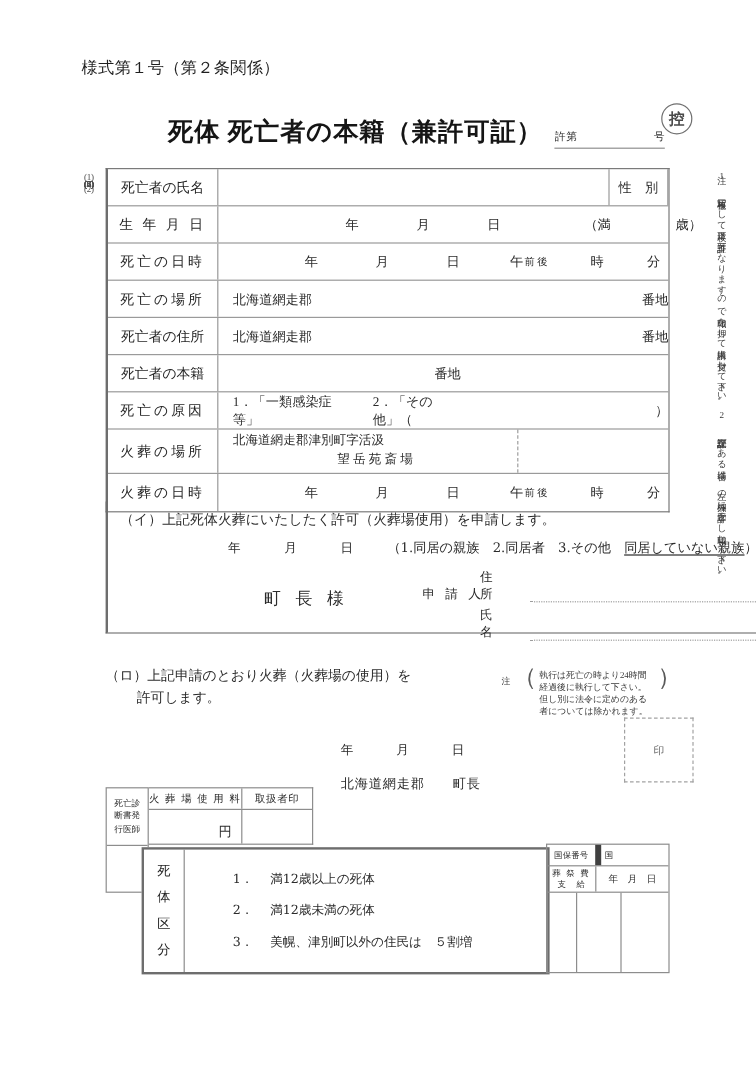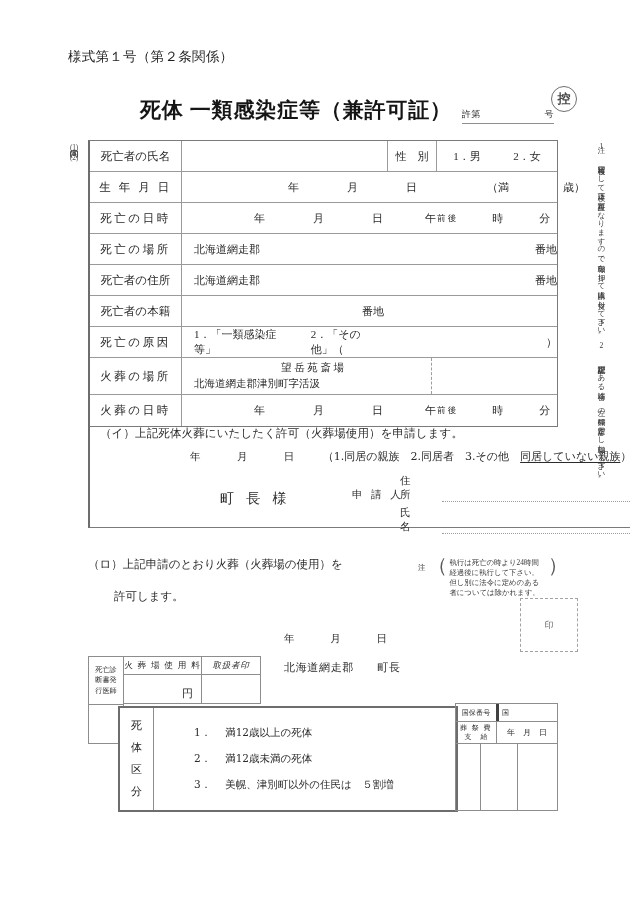--- a/index.html
+++ b/index.html
@@ -123,21 +123,21 @@
   .field-row .fl{letter-spacing:.45em;width:38px;}
   .field-row .fline{
     width:222px;border-bottom:1px dotted #9d9d9d;height:11px;margin-left:4px;
   }
   #addr-row{left:310px;top:4px;}
   #name-row{left:310px;top:36px;}
 
   
   #permit-block{left:88px;top:556px;width:480px;}
   #permit-text{font-size:11.5px;line-height:1.55;width:300px;}
-  #permit-text .ind{display:block;margin-left:26px;margin-top:14px;}
+  #permit-text .ind{display:block;margin-left:26px;}
   #permit-note{
     position:absolute;left:330px;top:2px;display:flex;align-items:flex-start;gap:2px;
     font-size:7.4px;line-height:1.35;color:#3a3a3a;
   }
   #permit-note .paren{font-size:20px;line-height:.78;font-weight:300;color:#5a5a5a;}
   #permit-date{margin-top:26px;margin-left:196px;font-size:10.5px;letter-spacing:.05em;}
   #permit-signer{margin-top:14px;margin-left:196px;font-size:11px;letter-spacing:.06em;}
   #seal-box{
     position:absolute;left:432px;top:42px;width:56px;height:52px;
     border:1px dashed #a2a2a2;display:flex;align-items:center;justify-content:center;
@@ -159,21 +159,21 @@
     border:1px solid #8d8d8d;border-left:none;box-sizing:border-box;
     display:flex;flex-direction:column;
   }
   #fee-head{display:flex;height:17px;border-bottom:1px solid #8d8d8d;}
   #fee-head .h1{
     flex:1;border-right:1px solid #8d8d8d;display:flex;align-items:center;
     justify-content:center;font-size:8.6px;letter-spacing:.12em;
   }
   #fee-head .h2{
     width:58px;display:flex;align-items:center;justify-content:center;
-    font-size:8.6px;letter-spacing:.08em;font-style:italic;
+    font-size:8.6px;letter-spacing:.08em;
   }
   #fee-body{display:flex;flex:1;}
   #fee-body .b1{
     flex:1;border-right:1px solid #8d8d8d;display:flex;align-items:flex-end;
     justify-content:flex-end;padding:0 8px 2px 0;font-size:11px;
   }
   #fee-body .b2{width:58px;}
 
   #category-box{
     position:absolute;left:118px;top:706px;width:340px;height:106px;
@@ -190,21 +190,21 @@
   }
   #cat-items .ci{display:flex;gap:14px;}
 
   #nh-table{
     position:absolute;left:455px;top:703px;width:103px;height:108px;
     border:1px solid #8d8d8d;box-sizing:border-box;
     display:flex;flex-direction:column;font-size:7px;
   }
   #nh-table .r1{display:flex;height:17px;border-bottom:1px solid #8d8d8d;}
   #nh-table .r1 .c1{
-    width:40px;border-right:3px solid #404040;display:flex;align-items:center;
+    width:40px;border-right:5px solid #404040;display:flex;align-items:center;
     justify-content:center;letter-spacing:.02em;
   }
   #nh-table .r1 .c2{flex:1;display:flex;align-items:center;padding-left:3px;}
   #nh-table .r2{display:flex;height:21px;border-bottom:1px solid #8d8d8d;}
   #nh-table .r2 .c1{
     width:40px;border-right:1px solid #8d8d8d;
     display:flex;flex-direction:column;align-items:center;justify-content:center;
     line-height:1.25;
   }
   #nh-table .r2 .c1 .l1{letter-spacing:.18em;}
@@ -220,21 +220,21 @@
   #nh-table .r3 .cc{flex:1;border-right:none;}
 </style>
 </head>
 <body>
 
 <div class="page">
 
   <div class="abs" id="form-code">様式第１号（第２条関係）</div>
 
   <div class="abs" id="title-wrap">
-    <div id="doc-title">死体 一類感染症等（兼許可証）</div>
+    <div id="doc-title">死体 死亡者の本籍（兼許可証）</div>
     <div id="permit-no">
       <span>許第</span>
       <span>号</span>
     </div>
   </div>
   <div class="abs" id="stamp-hikae">控</div>
 
   <div class="abs" id="side-note">
     <span class="nlabel">注</span>
     <span class="nitem">1 三枚複写にして下二枚は許可証となりますので職印を押して申請人に交付して下さい。</span>
@@ -244,24 +244,20 @@
   <div class="abs" id="main-table">
 
     <div class="row r-h">
       <div class="lbl">
         <span class="mark" style="top:2px;">(1)</span>
         <span class="mark" style="top:12px;">(2)</span>
         <span>死亡者の氏名</span>
       </div>
       <div class="val"></div>
       <div class="sex-lbl">性　別</div>
-      <div class="sex-opts">
-        <span>1．男</span>
-        <span>2．女</span>
-      </div>
     </div>
 
     <div class="row r-h">
       <div class="lbl">
         <span class="mark" style="top:8px;">(3)</span>
         <span class="spread">生 年 月 日</span>
       </div>
       <div class="val">
         <div class="date-line">
           <span style="margin-left:106px">年</span>
@@ -338,22 +334,22 @@
       </div>
     </div>
 
     <div class="row" style="height:37px">
       <div class="lbl">
         <span class="spread">火葬の場所</span>
       </div>
       <div class="val">
         <div class="cremation-place">
           <div class="cp-left">
+            <span>北海道網走郡津別町字活汲</span>
             <span style="text-align:center">望 岳 苑 斎 場</span>
-            <span>北海道網走郡津別町字活汲</span>
           </div>
           <div class="cp-right"></div>
         </div>
       </div>
     </div>
 
     <div class="row r-h">
       <div class="lbl">
         <span class="spread">火葬の日時</span>
       </div>

